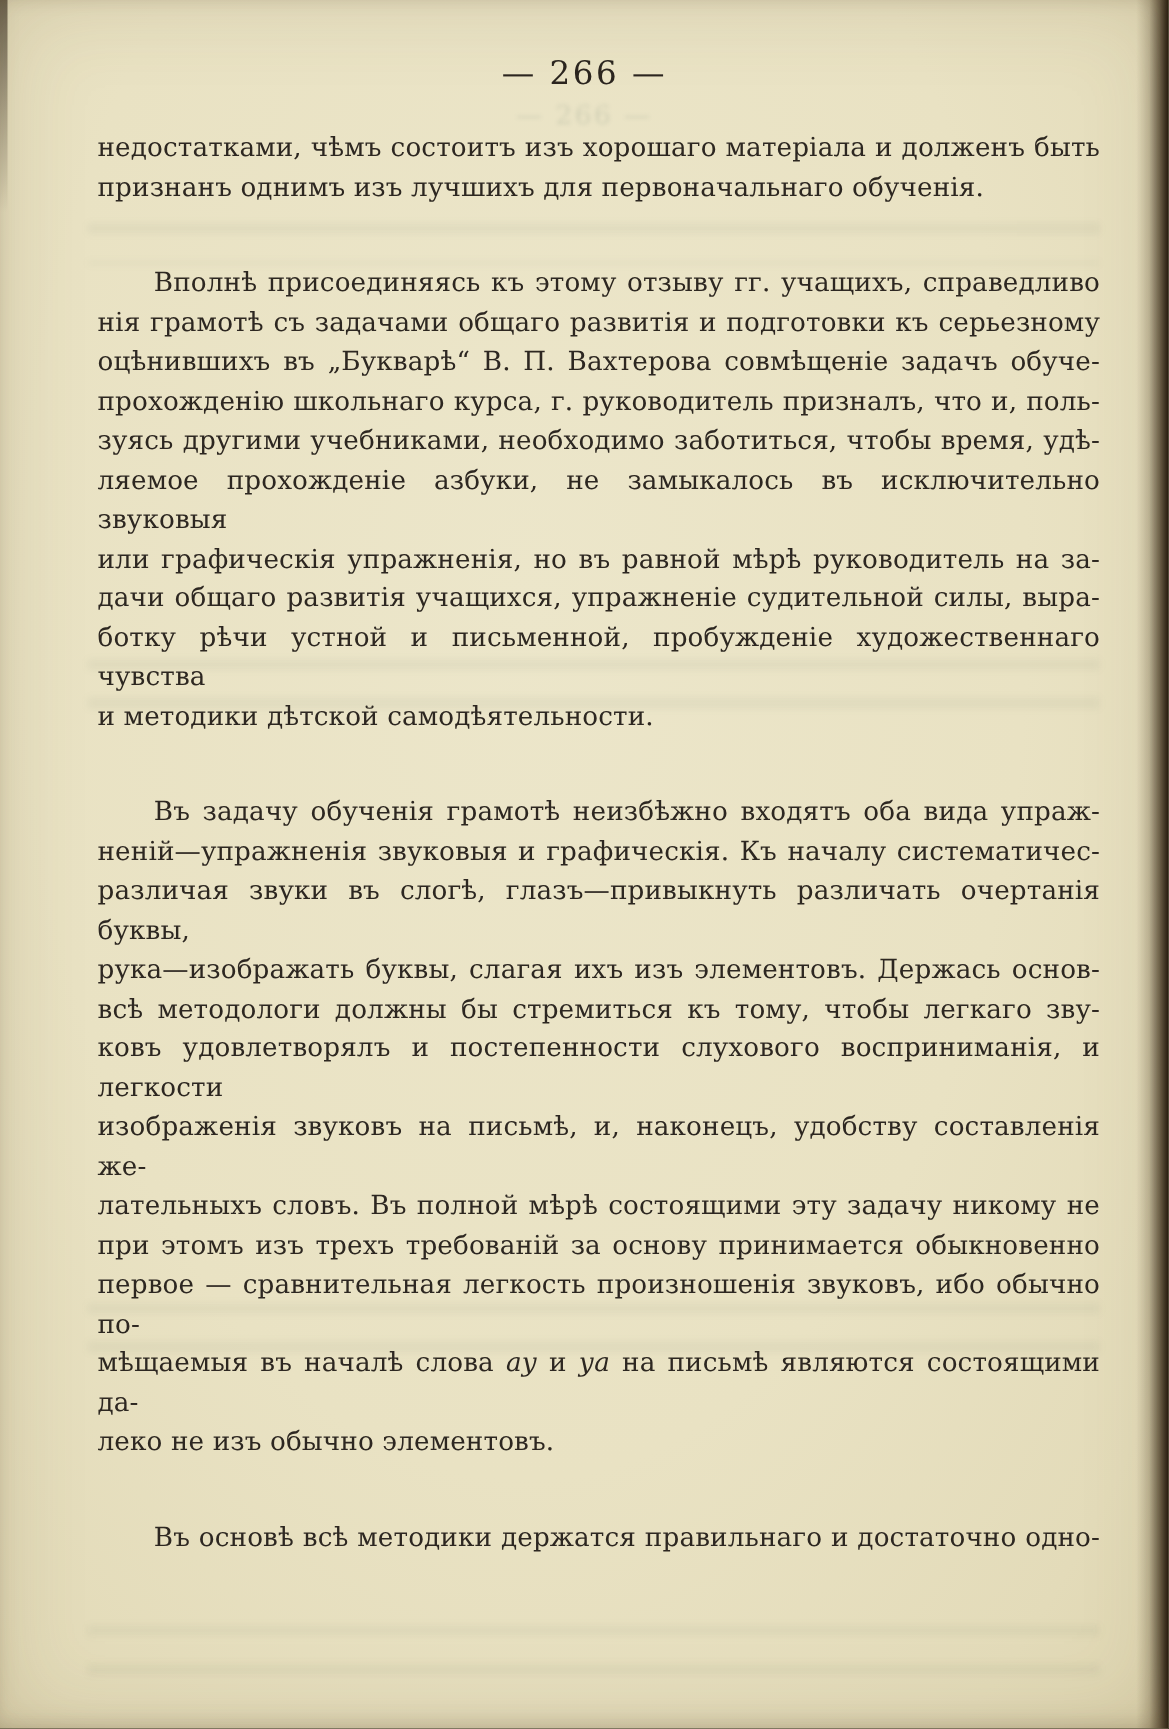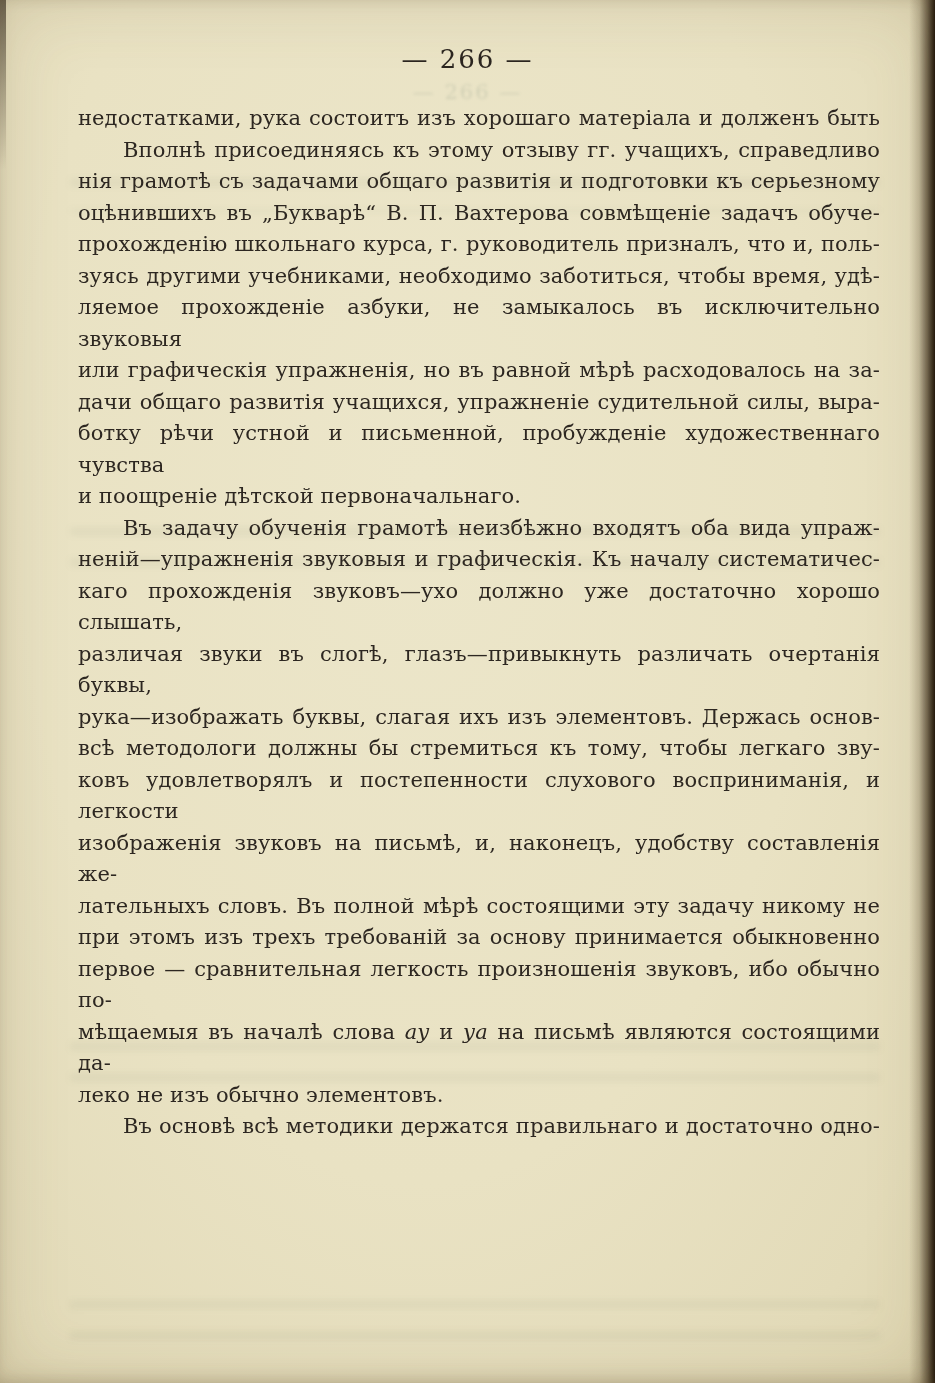--- a/index.html
+++ b/index.html
@@ -71,21 +71,21 @@
     filter: blur(1.6px);
   }
   .text-block {
     position: absolute;
     left: 78px;
     top: 103px;
     width: 802px;
     color: #2d2721;
   }
   .para { margin: 0; }
-  .para + .para { }
+  .para + .para { margin-top: 45px; }
   .line {
     font-size: 21px;
     line-height: 31.5px;
     text-align: justify;
     text-align-last: justify;
     letter-spacing: 0.1px;
     white-space: normal;
   }
   .line.last { text-align-last: left; }
   .line.indent { text-indent: 45px; }
@@ -113,38 +113,38 @@
   <div class="bleed b1"></div>
   <div class="bleed b2"></div>
   <div class="bleed b3"></div>
   <div class="bleed b4"></div>
 
   <div class="pagenum-ghost">— 266 —</div>
   <div class="pagenum">— 266 —</div>
 
   <div class="text-block">
       <div class="para">
-        <div class="line"><span>недостатками, рука состоитъ изъ хорошаго матеріала и долженъ быть</span></div>
+        <div class="line"><span>недостатками, чѣмъ состоитъ изъ хорошаго матеріала и долженъ быть</span></div>
+        <div class="line last"><span>признанъ однимъ изъ лучшихъ для первоначальнаго обученія.</span></div>
       </div>
       <div class="para">
         <div class="line indent"><span>Вполнѣ присоединяясь къ этому отзыву гг. учащихъ, справедливо</span></div>
         <div class="line"><span>нія грамотѣ съ задачами общаго развитія и подготовки къ серьезному</span></div>
         <div class="line"><span>оцѣнившихъ въ „Букварѣ“ В. П. Вахтерова совмѣщеніе задачъ обуче-</span></div>
         <div class="line"><span>прохожденію школьнаго курса, г. руководитель призналъ, что и, поль-</span></div>
         <div class="line"><span>зуясь другими учебниками, необходимо заботиться, чтобы время, удѣ-</span></div>
         <div class="line"><span>ляемое прохожденіе азбуки, не замыкалось въ исключительно звуковыя</span></div>
-        <div class="line"><span>или графическія упражненія, но въ равной мѣрѣ расходовалось на за-</span></div>
+        <div class="line"><span>или графическія упражненія, но въ равной мѣрѣ руководитель на за-</span></div>
         <div class="line"><span>дачи общаго развитія учащихся, упражненіе судительной силы, выра-</span></div>
         <div class="line"><span>ботку рѣчи устной и письменной, пробужденіе художественнаго чувства</span></div>
-        <div class="line last"><span>и поощреніе дѣтской первоначальнаго.</span></div>
+        <div class="line last"><span>и методики дѣтской самодѣятельности.</span></div>
       </div>
       <div class="para">
         <div class="line indent"><span>Въ задачу обученія грамотѣ неизбѣжно входятъ оба вида упраж-</span></div>
         <div class="line"><span>неній—упражненія звуковыя и графическія. Къ началу систематичес-</span></div>
-        <div class="line"><span>каго прохожденія звуковъ—ухо должно уже достаточно хорошо слышать,</span></div>
         <div class="line"><span>различая звуки въ слогѣ, глазъ—привыкнуть различать очертанія буквы,</span></div>
         <div class="line"><span>рука—изображать буквы, слагая ихъ изъ элементовъ. Держась основ-</span></div>
         <div class="line"><span>всѣ методологи должны бы стремиться къ тому, чтобы легкаго зву-</span></div>
         <div class="line"><span>ковъ удовлетворялъ и постепенности слухового восприниманія, и легкости</span></div>
         <div class="line"><span>изображенія звуковъ на письмѣ, и, наконецъ, удобству составленія же-</span></div>
         <div class="line"><span>лательныхъ словъ. Въ полной мѣрѣ состоящими эту задачу никому не</span></div>
         <div class="line"><span>при этомъ изъ трехъ требованій за основу принимается обыкновенно</span></div>
         <div class="line"><span>первое — сравнительная легкость произношенія звуковъ, ибо обычно по-</span></div>
         <div class="line"><span>мѣщаемыя въ началѣ слова </span><em>ау</em><span> и </span><em>уа</em><span> на письмѣ являются состоящими да-</span></div>
         <div class="line last"><span>леко не изъ обычно элементовъ.</span></div>

